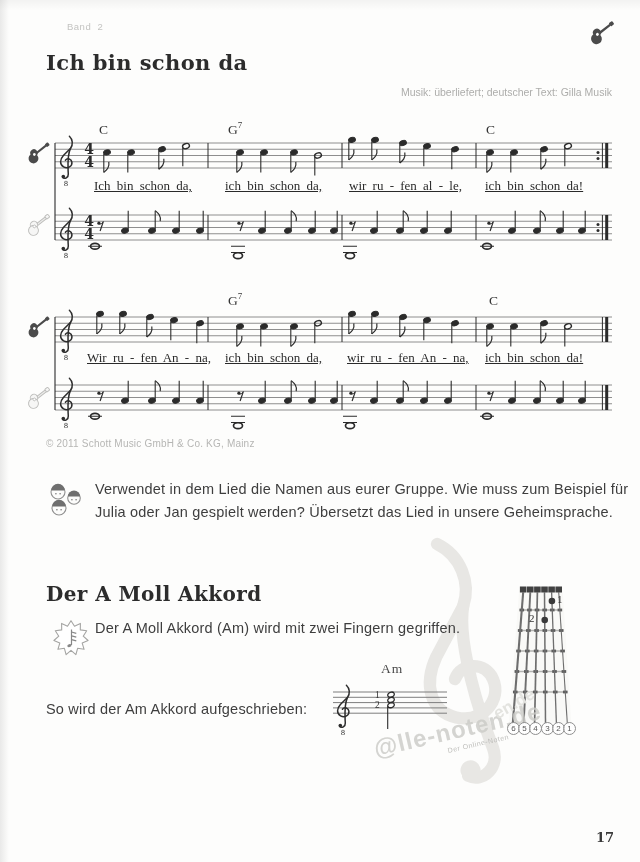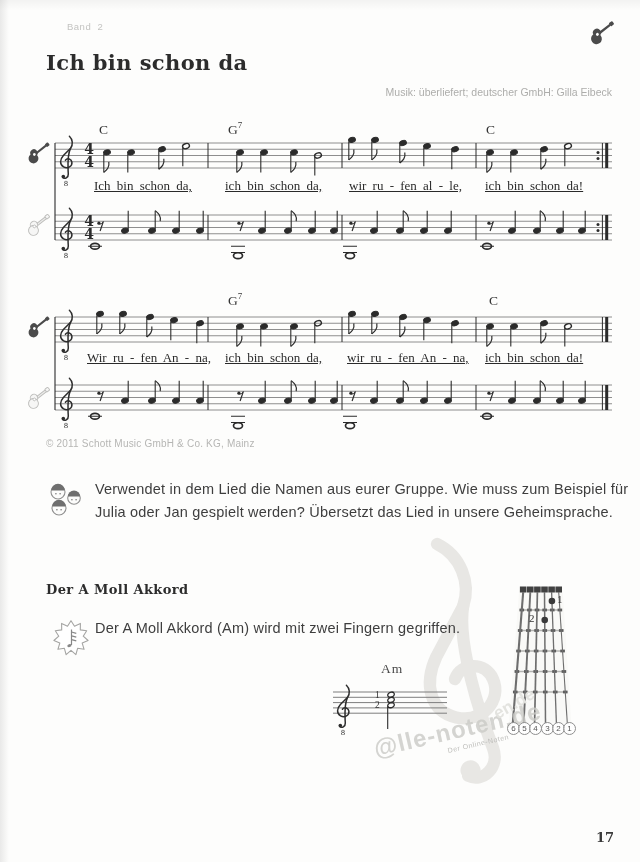--- a/index.html
+++ b/index.html
@@ -12,21 +12,21 @@
   .band{left:24px;top:21px;font-size:9.5px;color:#c3c3c1;white-space:pre;letter-spacing:.5px;padding-left:43px;}
   .title{left:46px;top:50px;margin:0;font-family:"DejaVu Serif",serif;font-weight:700;
          font-size:21px;color:#2c2c2c;letter-spacing:.4px;}
   .credit{left:260px;top:86px;width:352px;text-align:right;font-size:10.5px;color:#adadab;}
   .chord{font-family:"Liberation Serif",serif;font-size:13.5px;color:#333;}
   .chord sup{font-size:9px;}
   .lyric{font-family:"Liberation Serif",serif;font-size:13px;color:#2a2a2a;word-spacing:3px;white-space:pre;text-decoration:underline;}
   .copyright{left:46px;top:438px;font-size:10px;color:#b6b6b4;letter-spacing:.2px;}
   .body-text{font-size:14.5px;color:#3e3e3e;letter-spacing:.2px;}
   .heading{left:46px;top:582px;margin:0;font-family:"DejaVu Serif",serif;font-weight:700;
-           font-size:13px;color:#2c2c2c;letter-spacing:.4px;}
+           font-size:20px;color:#2c2c2c;letter-spacing:.4px;}
   .chord-lg{font-family:"Liberation Serif",serif;font-size:13.5px;color:#4a4a4a;letter-spacing:1px;}
   .fing{font-family:"Liberation Serif",serif;font-size:9.5px;color:#333;}
   .fing2{font-family:"Liberation Serif",serif;font-size:11px;color:#333;}
   .scirc{width:11px;height:11px;border:1px solid #8f8f8f;border-radius:50%;font-size:8px;
          line-height:11px;text-align:center;color:#555;background:rgba(255,255,255,.55);}
   .wm-main{left:372px;top:716px;font-weight:700;font-size:24px;color:#cbcbc7;opacity:.8;
            transform:rotate(-13deg);letter-spacing:1px;}
   .wm-sub{left:447px;top:740px;font-size:7px;color:#bdbdba;transform:rotate(-13deg);letter-spacing:.5px;}
   .wm-frag{left:492px;top:694px;font-weight:700;font-size:17px;color:#e3e3df;transform:rotate(-30deg);}
   .pagenum{left:596px;top:830px;font-family:"DejaVu Serif",serif;font-weight:700;font-size:13px;color:#3a3a3a;}
@@ -458,21 +458,21 @@
         <circle cx="544.7137404580153" cy="620" r="3.3" fill="#3a3a3a"></circle>
       </g>
     </svg>
 
   <span class="abs wm-main">@lle-noten.de</span>
   <span class="abs wm-sub">Der Online-Noten</span>
   <span class="abs wm-frag">en.de</span>
 
   <span class="abs band">Band  2</span>
   <h1 class="abs title">Ich bin schon da</h1>
-  <div class="abs credit">Musik: überliefert; deutscher GmbH: Gilla Eibeck</div>
+  <div class="abs credit">Musik: überliefert; deutscher Text: Gilla Musik</div>
 
   <span class="abs chord" style="left:99px;top:120px"><span>C</span><sup></sup></span>
   <span class="abs chord" style="left:228px;top:120px"><span>G</span><sup>7</sup></span>
   <span class="abs chord" style="left:486px;top:120px"><span>C</span><sup></sup></span>
   <span class="abs chord" style="left:228px;top:291px"><span>G</span><sup>7</sup></span>
   <span class="abs chord" style="left:489px;top:291px"><span>C</span><sup></sup></span>
 
   <span class="abs lyric" style="left:94px;top:178px">Ich bin schon da,</span>
   <span class="abs lyric" style="left:225px;top:178px">ich bin schon da,</span>
   <span class="abs lyric" style="left:349px;top:178px">wir ru - fen al - le,</span>
@@ -482,20 +482,21 @@
   <span class="abs lyric" style="left:347px;top:350px">wir ru - fen An - na,</span>
   <span class="abs lyric" style="left:485px;top:350px">ich bin schon da!</span>
 
   <div class="abs copyright">© 2011 Schott Music GmbH &amp; Co. KG, Mainz</div>
 
   <div class="abs body-text" style="left:95px;top:481px">Verwendet in dem Lied die Namen aus eurer Gruppe. Wie muss zum Beispiel für</div>
   <div class="abs body-text" style="left:95px;top:504px">Julia oder Jan gespielt werden? Übersetzt das Lied in unsere Geheimsprache.</div>
 
   <h2 class="abs heading">Der A Moll Akkord</h2>
   <div class="abs body-text" style="left:95px;top:620px">Der A Moll Akkord (Am) wird mit zwei Fingern gegriffen.</div>
+  <div class="abs body-text" style="left:46px;top:701px">So wird der Am Akkord aufgeschrieben:</div>
 
   <span class="abs chord-lg" style="left:381px;top:661px">Am</span>
   <span class="abs fing" style="left:375px;top:690px">1</span>
   <span class="abs fing" style="left:375px;top:700px">2</span>
 
   <span class="abs fing2" style="left:557px;top:593px">1</span>
   <span class="abs fing2" style="left:529px;top:612px">2</span>
 
   <span class="abs scirc" style="left:507px;top:722px">6</span>
   <span class="abs scirc" style="left:518px;top:722px">5</span>

